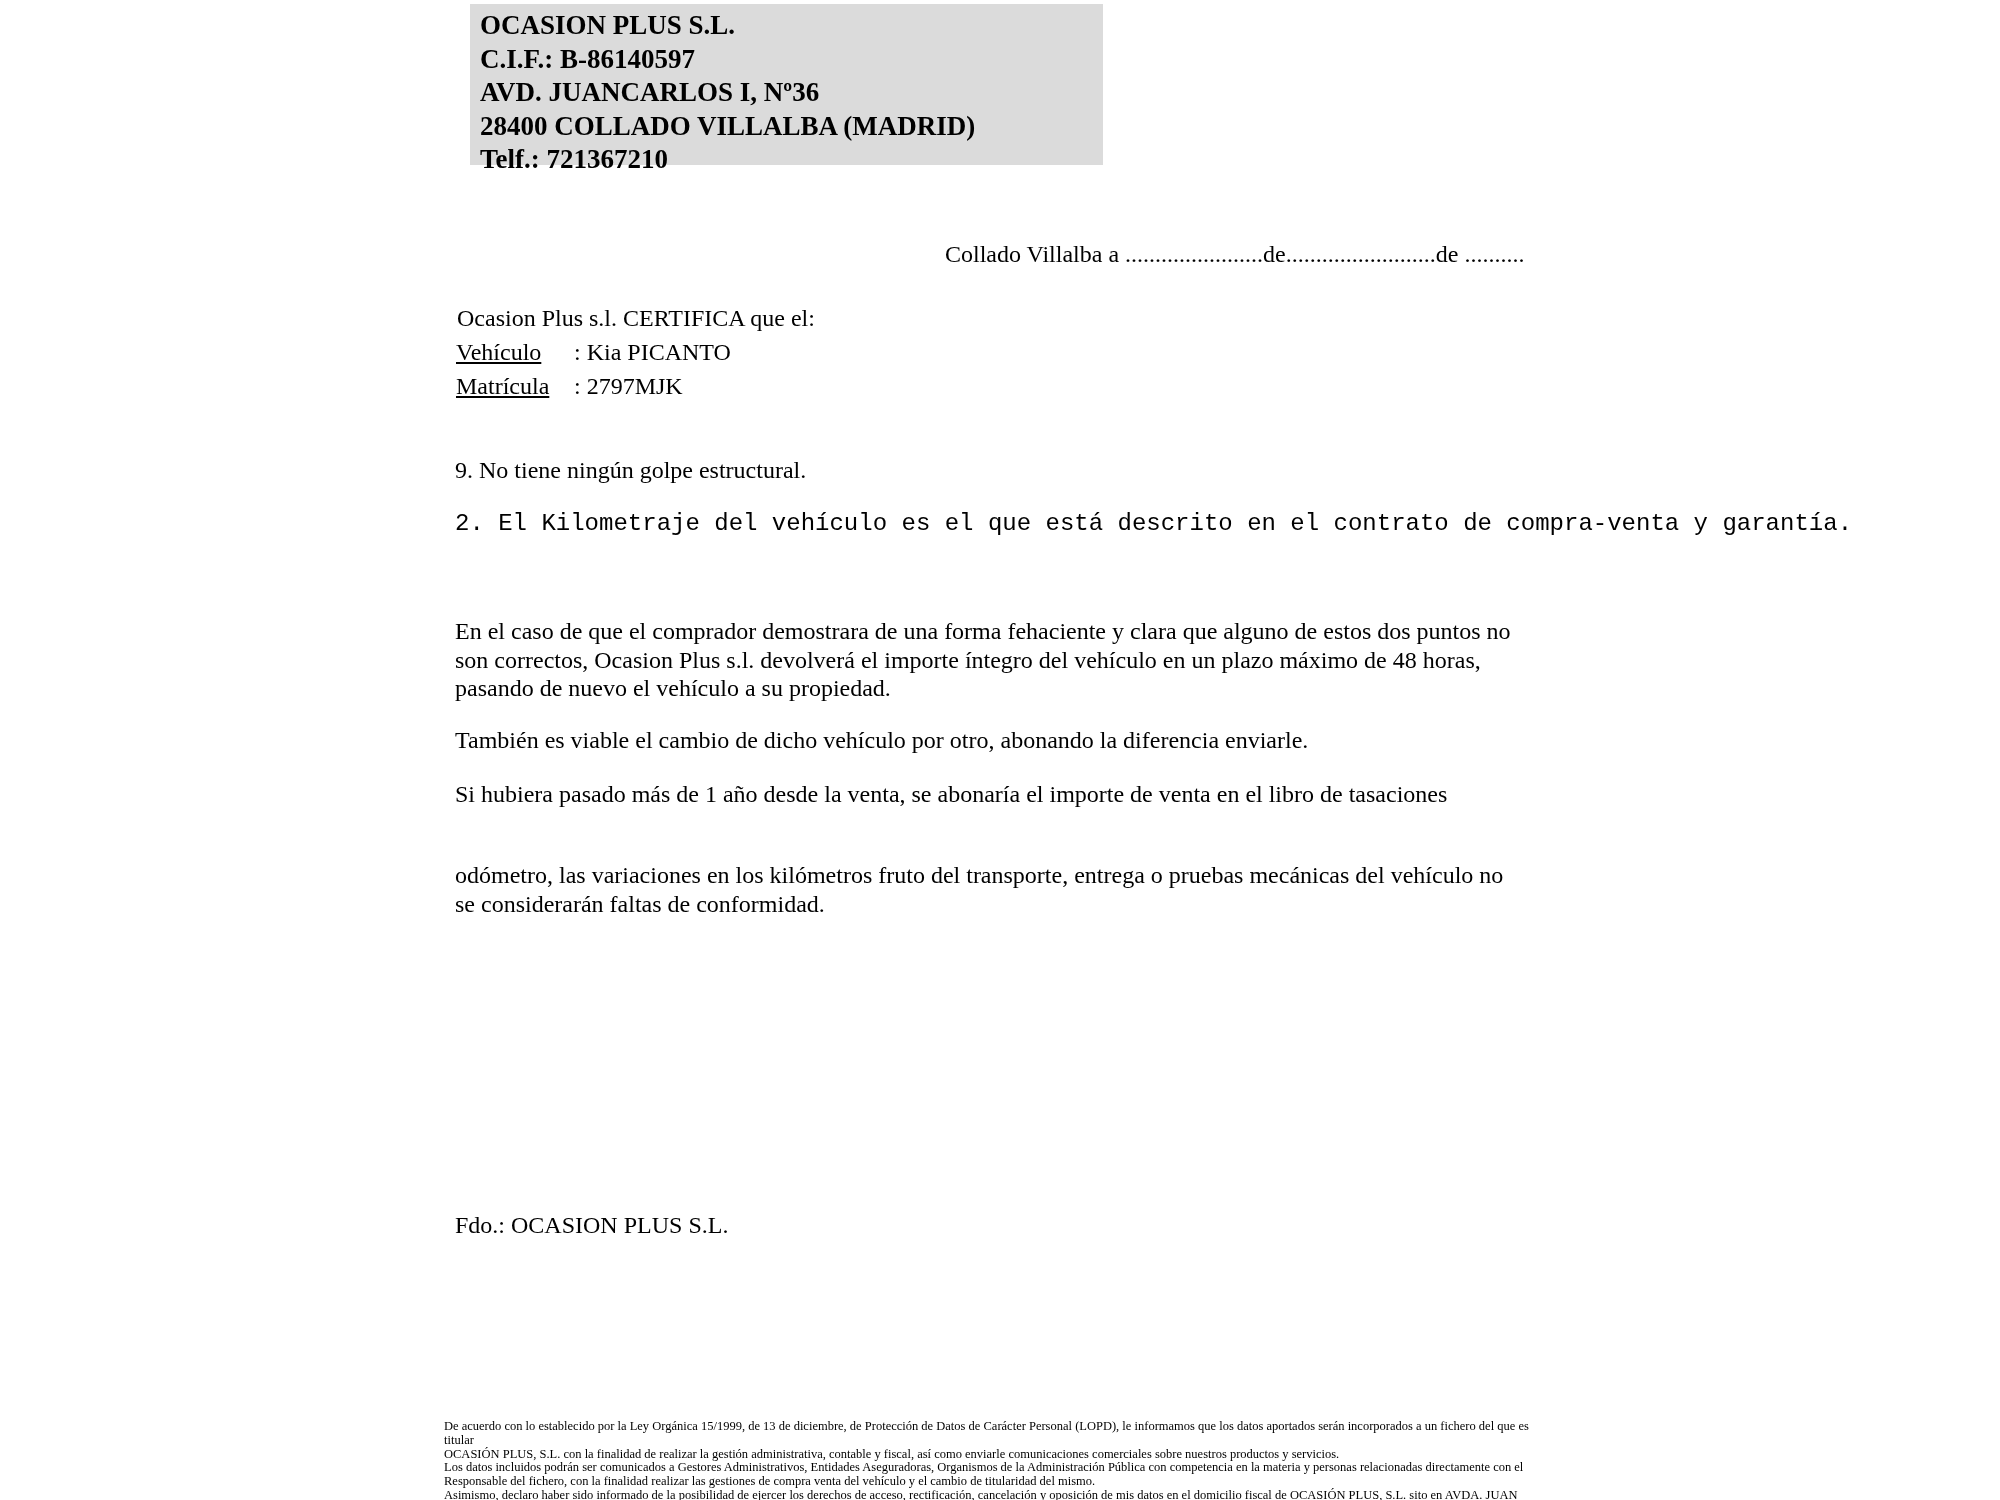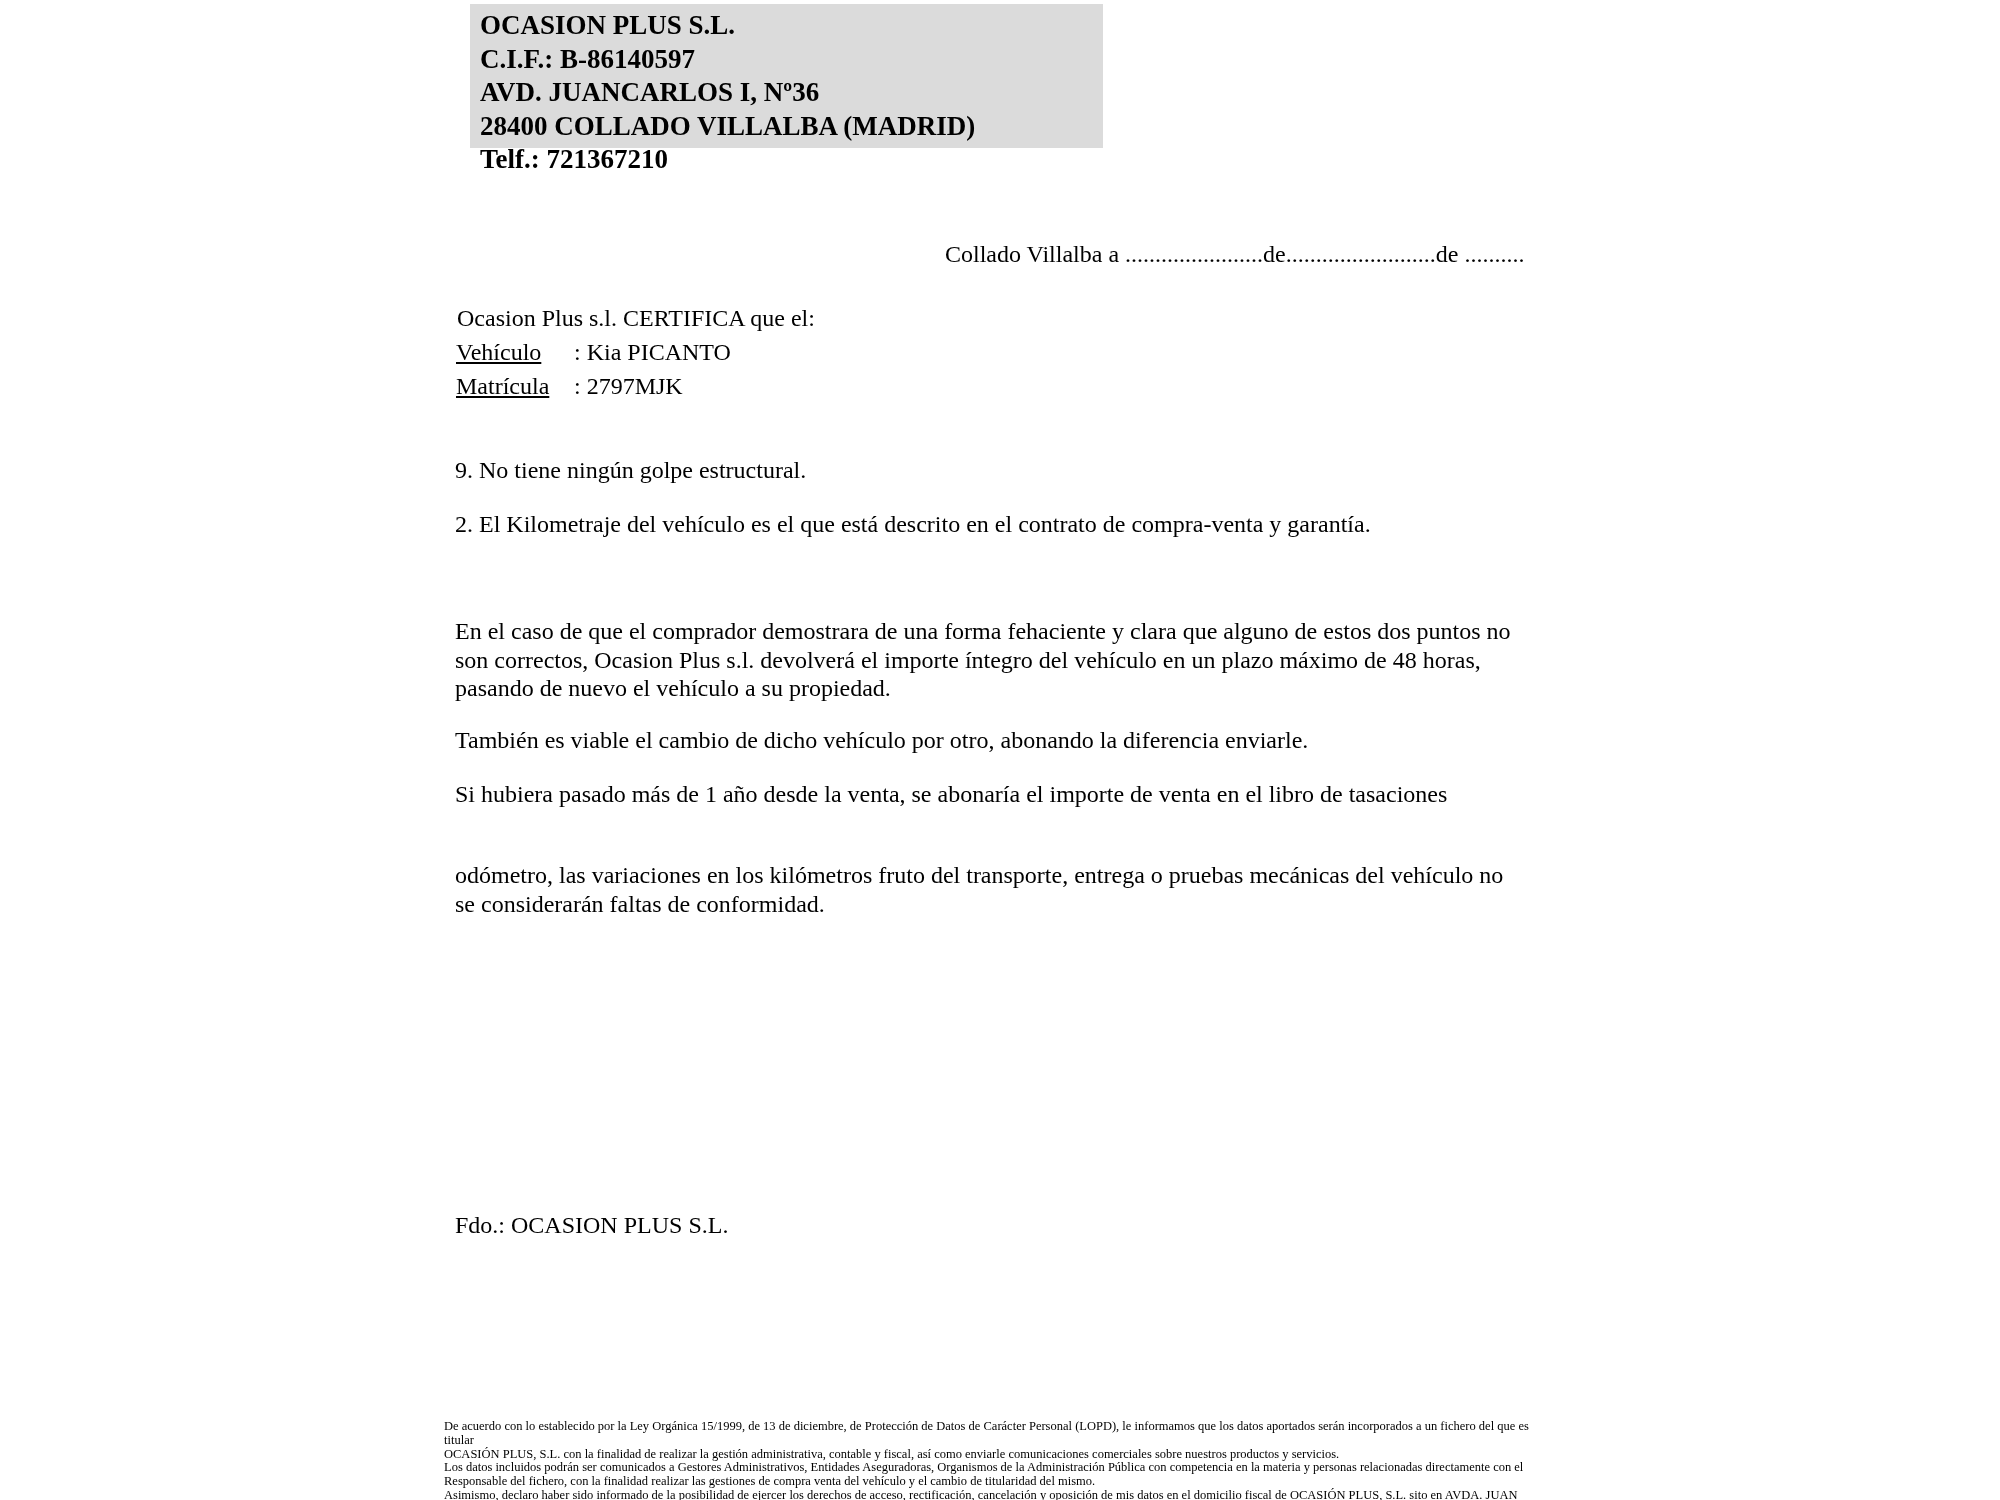--- a/index.html
+++ b/index.html
@@ -9,21 +9,21 @@
     background: #ffffff;
     font-family: "Liberation Serif", "DejaVu Serif", serif;
     color: #000000;
     overflow: hidden;
   }
   .abs { position: absolute; }
 
   
   .header-box {
     left: 470px; top: 4px;
-    width: 633px; height: 144px;
+    width: 633px; height: 161px;
     background: #dbdbdb;
     padding: 5px 0 0 10px;
     font-weight: bold;
     font-size: 27px;
     line-height: 33.5px;
   }
 
   
   .date-line {
     left: 945px; top: 241px;
@@ -40,21 +40,21 @@
   .certifica .intro { margin-left: 1px; }
   .field-label {
     display: inline-block;
     width: 118px;
     text-decoration: underline;
   }
 
   .body-text { font-size: 24px; line-height: 28.5px; }
 
   .point-1 { left: 455px; top: 456px; }
-  .point-2 { left: 455px; top: 510px; }
+  .point-2 { left: 455px; top: 510px; font-family: Liberation Mono, monospace; }
   .para-caso { left: 455px; top: 617px; }
   .para-tambien { left: 455px; top: 726px; }
   .para-si { left: 455px; top: 780px; }
   .para-presente { left: 455px; top: 861px; }
 
   .signature { left: 455px; top: 1212px; font-size: 24px; }
 
   .footer {
     left: 444px; top: 1420px;
     width: 1110px;

